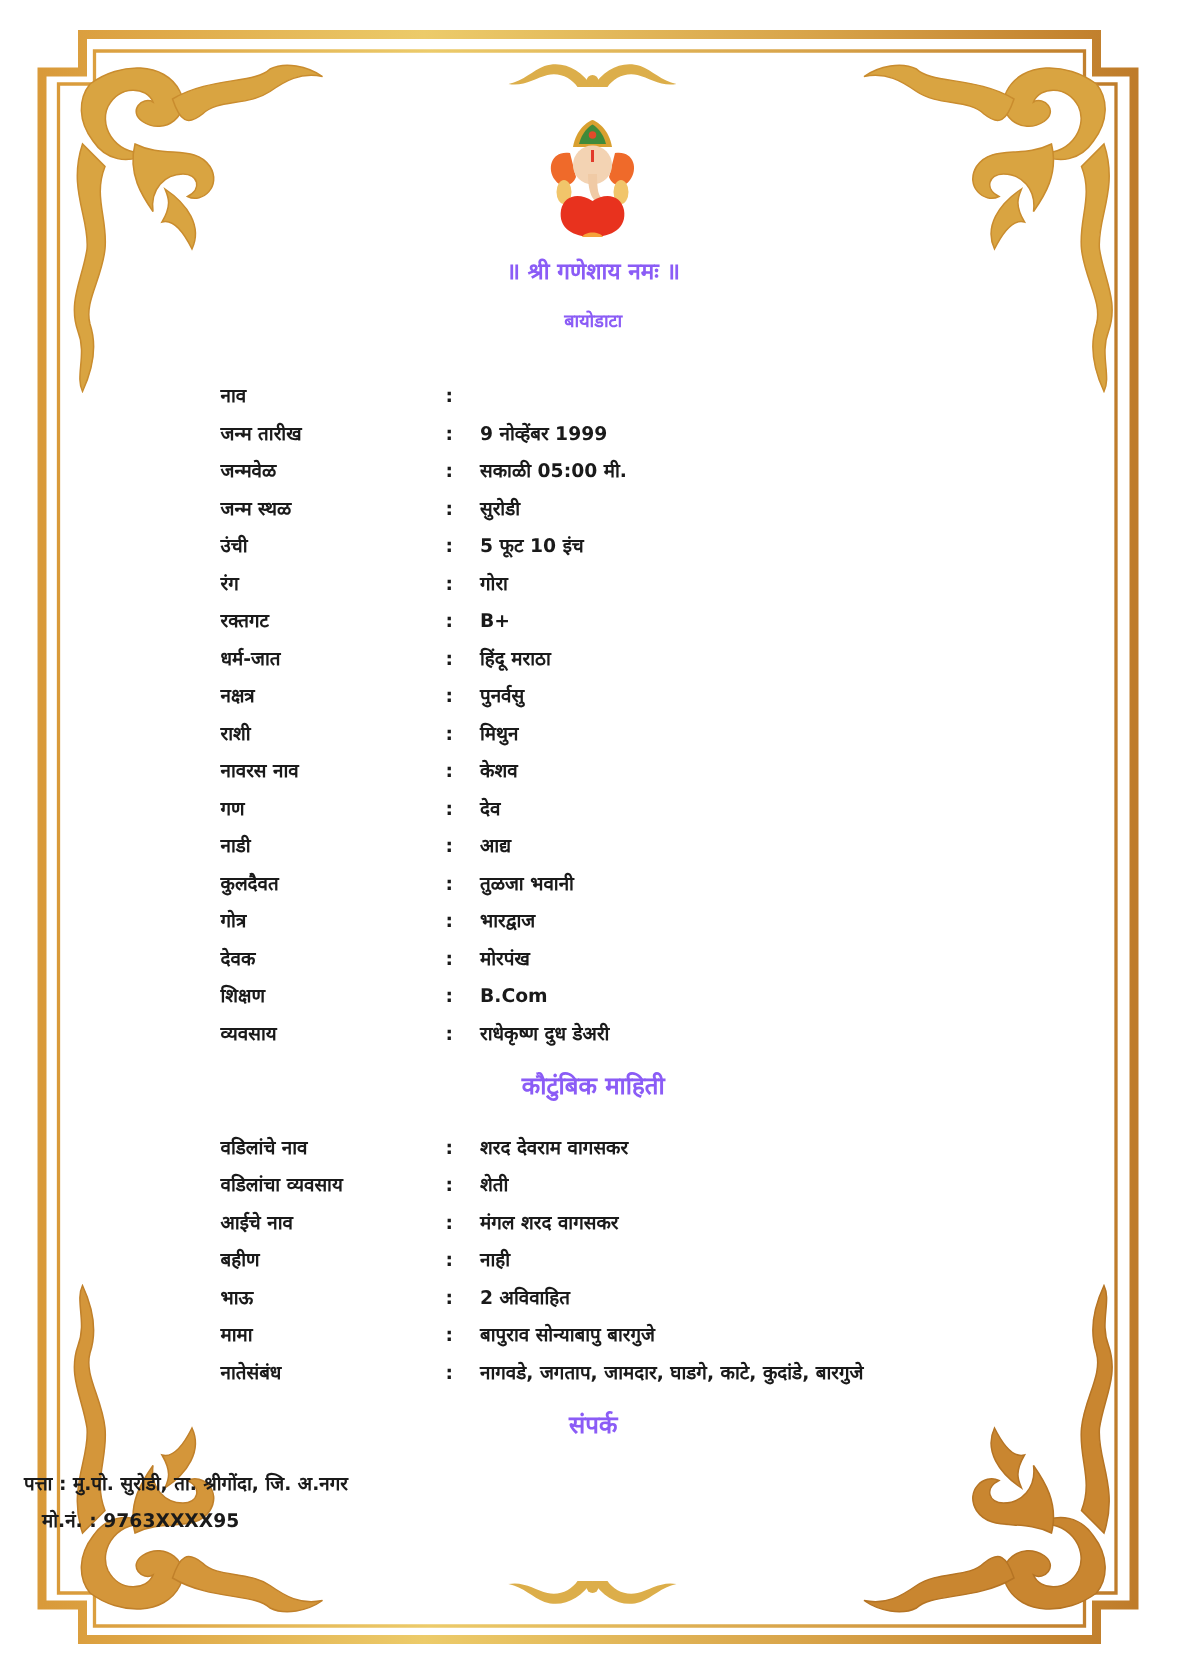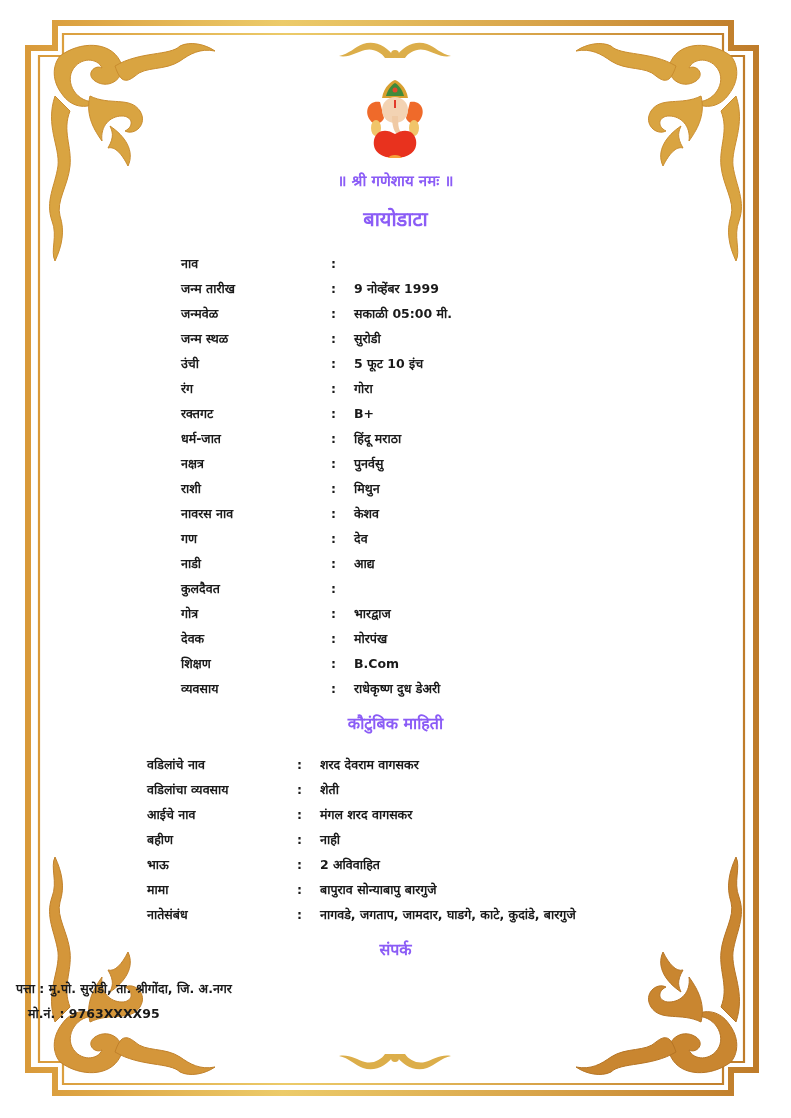--- a/index.html
+++ b/index.html
@@ -21,27 +21,27 @@
   .top-ornament { position: absolute; left: 335px; top: 36px; width: 120px; height: 26px; }
   .bottom-ornament { position: absolute; left: 335px; top: 1050px; width: 120px; height: 26px; transform: scaleY(-1); }
 
   
   .emblem { position: absolute; left: 362px; top: 78px; width: 66px; height: 84px; }
 
   
   .heading { position: absolute; left: 0; width: 791px; text-align: center;
              color: #8b5cf6; font-weight: bold; }
   .invocation { top: 170px; font-size: 15px; }
-  .title { top: 205px; font-size: 20px; }
+  .title { top: 205px; font-size: 12px; }
   .family-title { top: 712px; font-size: 16px; }
   .contact-title { top: 938px; font-size: 16px; }
 
   
   .rows { position: absolute; left: 147px; width: 520px; }
-  .rows.personal { top: 251px; margin-left: 34px; }
+  .rows.personal { top: 251px; }
   .rows.family { top: 752px; }
   .row { display: flex; height: 25px; align-items: center;
          font-size: 12.5px; font-weight: bold; color: #1a1a1a; }
   .row .label { width: 150px; }
   .row .colon { width: 23px; text-align: left; }
   .row .value { flex: 1; white-space: nowrap; }
 
   
   .contact-line { position: absolute; left: 16px; width: 791px; text-align: left;
                   font-size: 12.5px; font-weight: bold; color: #1a1a1a; }
@@ -220,20 +220,21 @@
     <span class="value">देव</span>
   </div>
   <div class="row">
     <span class="label">नाडी</span>
     <span class="colon">:</span>
     <span class="value">आद्य</span>
   </div>
   <div class="row">
     <span class="label">कुलदैवत</span>
     <span class="colon">:</span>
+    <span class="value">तुळजा भवानी</span>
   </div>
   <div class="row">
     <span class="label">गोत्र</span>
     <span class="colon">:</span>
     <span class="value">भारद्वाज</span>
   </div>
   <div class="row">
     <span class="label">देवक</span>
     <span class="colon">:</span>
     <span class="value">मोरपंख</span>

